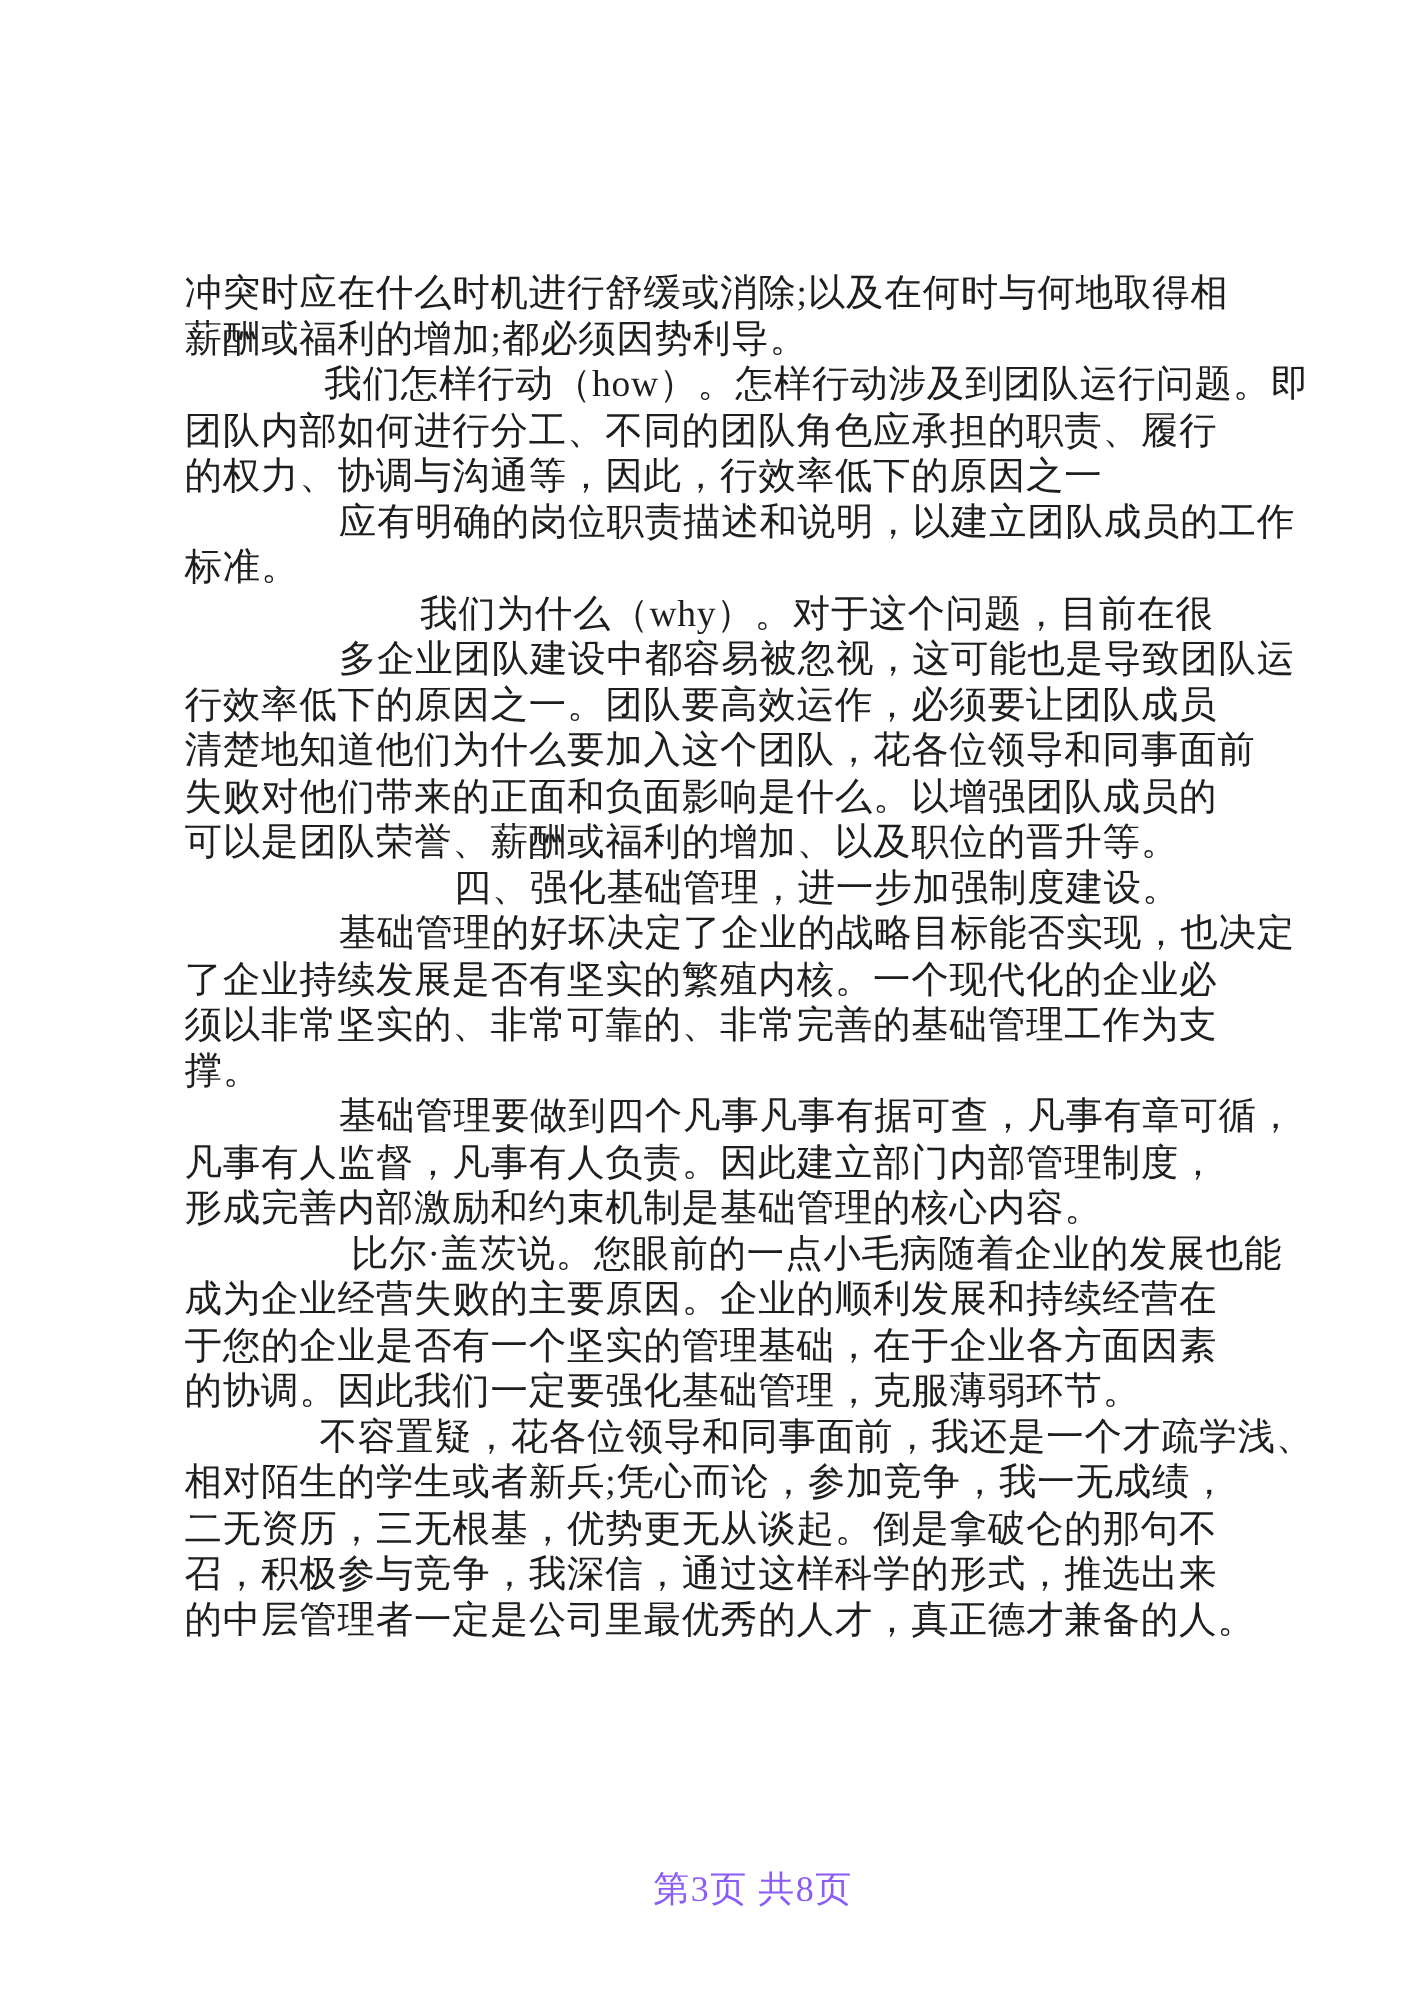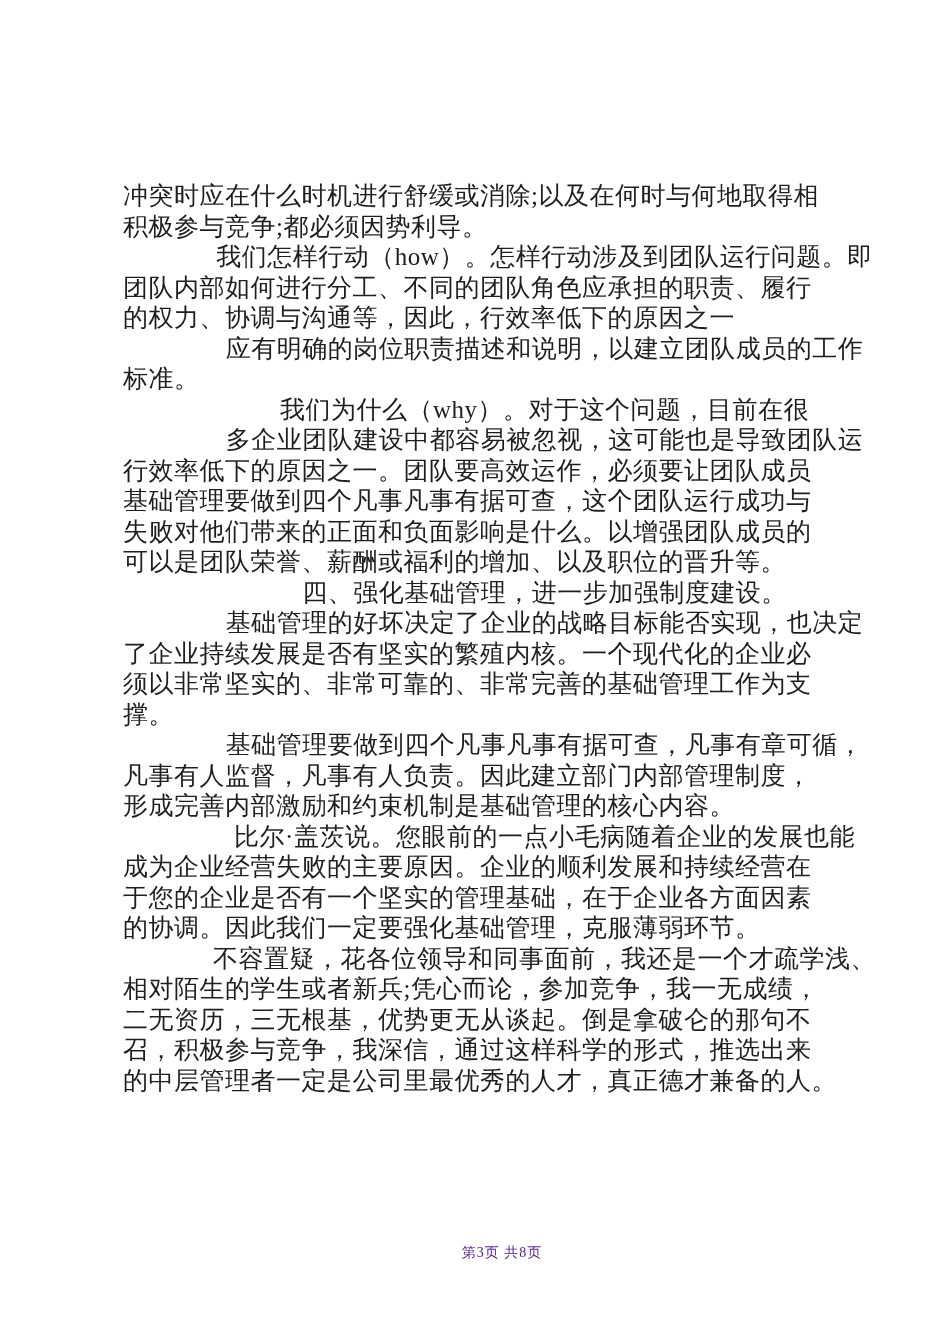--- a/index.html
+++ b/index.html
@@ -36,41 +36,41 @@
   }
   .footer {
     position: absolute;
     top: 1243px;
     left: 0;
     width: 100%;
     text-align: center;
     transform: translateX(27px);
   }
   .footer .page-num {
-    font-size: 14px;
+    font-size: 24px;
     letter-spacing: 1px;
-    color: #4c1d95;
+    color: #8b5cf6;
   }
 </style>
 </head>
 <body>
 
 <div class="page">
   <div class="text-block">
       <div class="line">冲突时应在什么时机进行舒缓或消除;以及在何时与何地取得相</div>
-      <div class="line">积极参与竞争;都必须因势利导。</div>
+      <div class="line">薪酬或福利的增加;都必须因势利导。</div>
       <div class="line ind">我们怎样行动（how）。怎样行动涉及到团队运行问题。即</div>
       <div class="line">团队内部如何进行分工、不同的团队角色应承担的职责、履行</div>
       <div class="line">的权力、协调与沟通等，因此，行效率低下的原因之一</div>
       <div class="line ind">应有明确的岗位职责描述和说明，以建立团队成员的工作</div>
       <div class="line">标准。</div>
       <div class="line ind">我们为什么（why）。对于这个问题，目前在很</div>
       <div class="line ind">多企业团队建设中都容易被忽视，这可能也是导致团队运</div>
       <div class="line">行效率低下的原因之一。团队要高效运作，必须要让团队成员</div>
-      <div class="line">基础管理要做到四个凡事凡事有据可查，这个团队运行成功与</div>
+      <div class="line">清楚地知道他们为什么要加入这个团队，花各位领导和同事面前</div>
       <div class="line">失败对他们带来的正面和负面影响是什么。以增强团队成员的</div>
       <div class="line">可以是团队荣誉、薪酬或福利的增加、以及职位的晋升等。</div>
       <div class="line ind">四、强化基础管理，进一步加强制度建设。</div>
       <div class="line ind">基础管理的好坏决定了企业的战略目标能否实现，也决定</div>
       <div class="line">了企业持续发展是否有坚实的繁殖内核。一个现代化的企业必</div>
       <div class="line">须以非常坚实的、非常可靠的、非常完善的基础管理工作为支</div>
       <div class="line">撑。</div>
       <div class="line ind">基础管理要做到四个凡事凡事有据可查，凡事有章可循，</div>
       <div class="line">凡事有人监督，凡事有人负责。因此建立部门内部管理制度，</div>
       <div class="line">形成完善内部激励和约束机制是基础管理的核心内容。</div>

